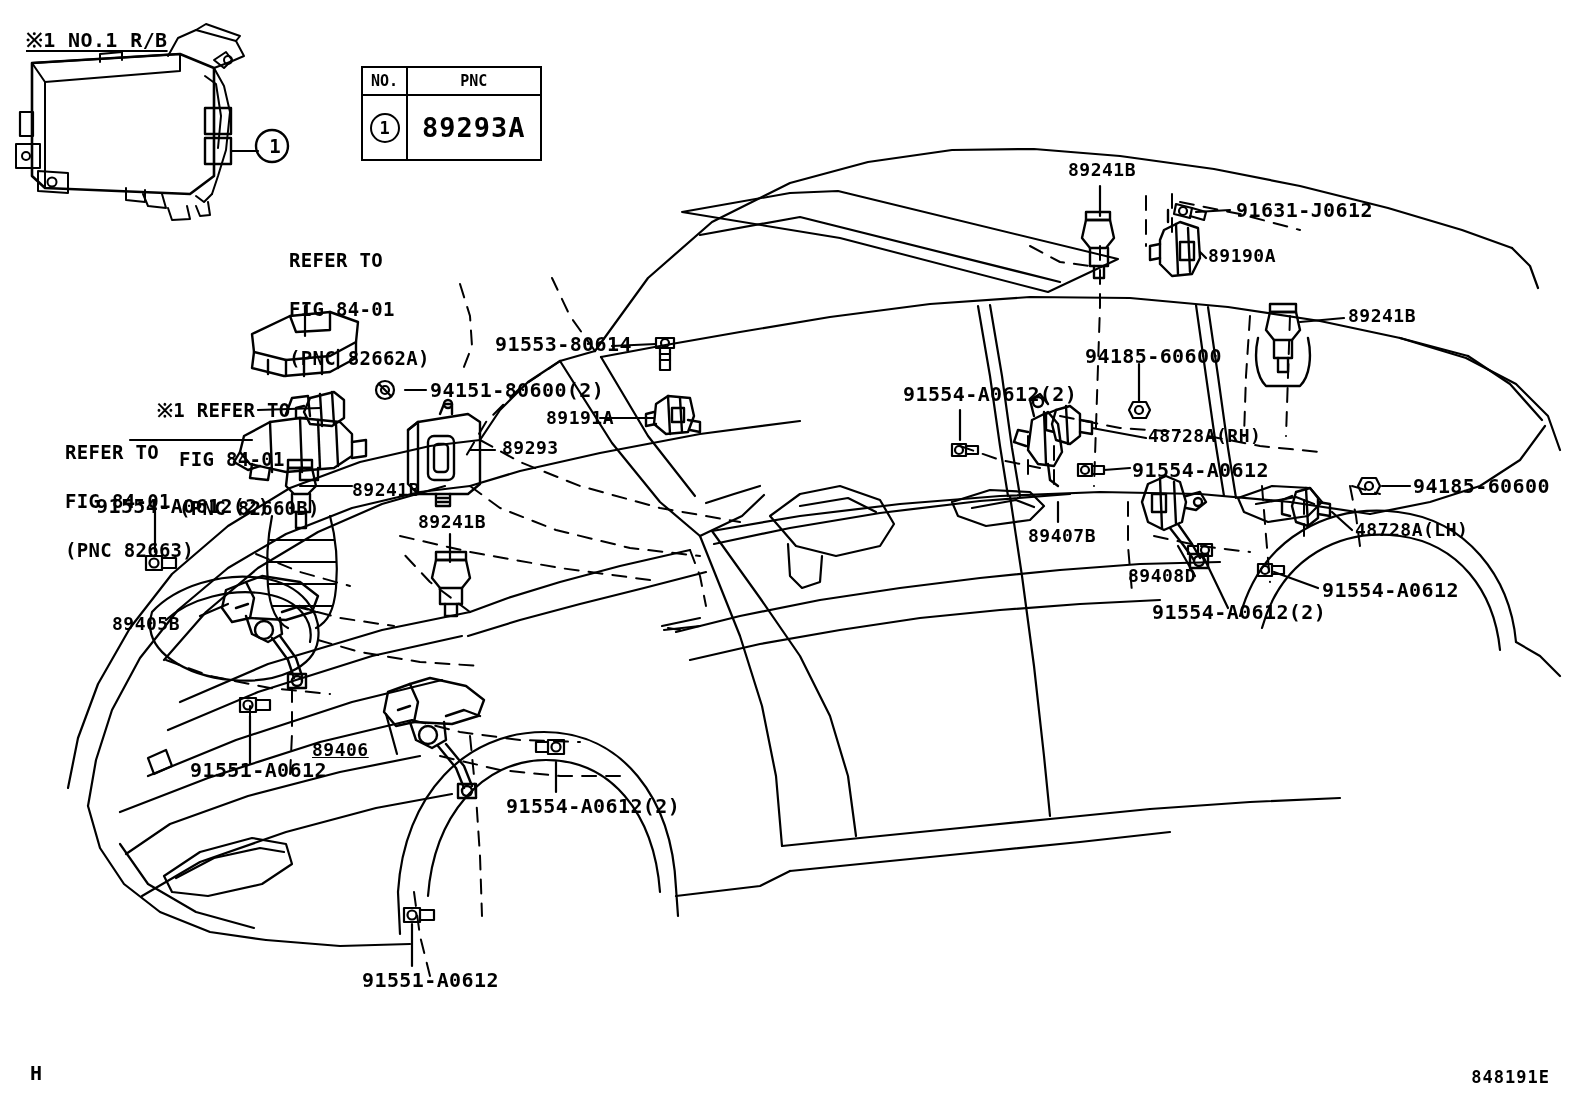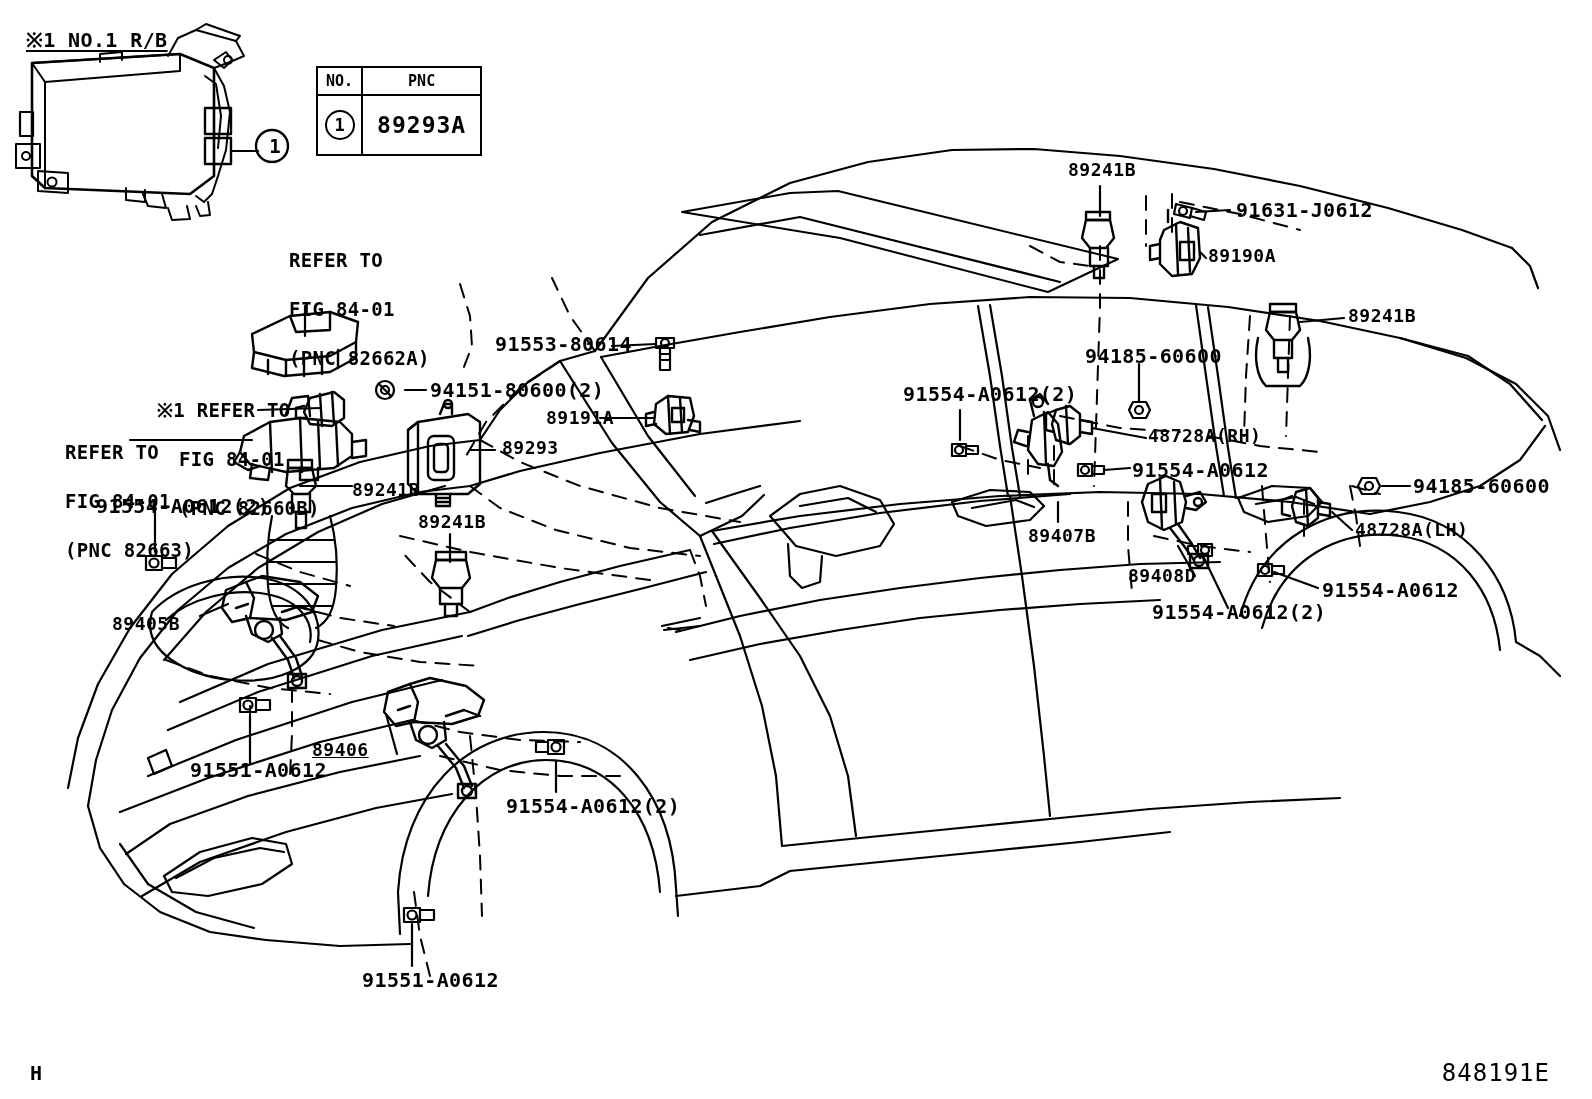--- a/index.html
+++ b/index.html
@@ -6,30 +6,30 @@
   body{width:1592px;height:1099px;position:relative;overflow:hidden;
        font-family:"DejaVu Sans Mono","Liberation Mono",monospace;}
   #stage{position:absolute;left:0;top:16px;width:1592px;height:1099px;}
   svg.layer{position:absolute;left:0;top:0;width:1592px;height:1099px;}
   .lbl{position:absolute;font-family:"DejaVu Sans Mono","Liberation Mono",monospace;
        font-weight:bold;color:#000;white-space:pre;line-height:1.28;}
   .s22{font-size:18px;letter-spacing:0.5px;}
   .s20{font-size:20px;letter-spacing:0.4px;}
   .s19{font-size:19px;letter-spacing:0.3px;}
   .tblwrap{position:absolute;}
-  table.pnc{border-collapse:collapse;}
+  table.pnc{border-collapse:collapse;margin-left:45px;}
   table.pnc td{border:2px solid #000;text-align:center;
        font-family:"DejaVu Sans Mono","Liberation Mono",monospace;font-weight:bold;color:#000;}
   td.hdr{font-size:15px;padding:4px 8px;}
   td.num{font-size:19px;padding:2px 6px;}
-  td.pncv{font-size:23px;padding:16px 14px;letter-spacing:1px;}
+  td.pncv{font-size:27px;padding:16px 14px;letter-spacing:1px;}
   .circnum{display:inline-block;width:26px;height:26px;line-height:26px;
        border:2px solid #000;border-radius:50%;font-size:17px;}
   .underlined{text-decoration:underline;text-underline-offset:3px;}
-  #code{position:absolute;right:42px;bottom:28px;font-size:24px;font-weight:normal;
+  #code{position:absolute;right:42px;bottom:28px;font-size:17px;font-weight:bold;
        letter-spacing:1px;font-family:"DejaVu Sans Mono","Liberation Mono",monospace;}
   #hmark{position:absolute;left:30px;bottom:30px;font-size:20px;font-weight:bold;
        font-family:"DejaVu Sans Mono","Liberation Mono",monospace;}
 </style>
 </head>
 <body>
 
 <div id="stage">
 
   <svg class="layer" viewBox="0 0 1592 1099">

